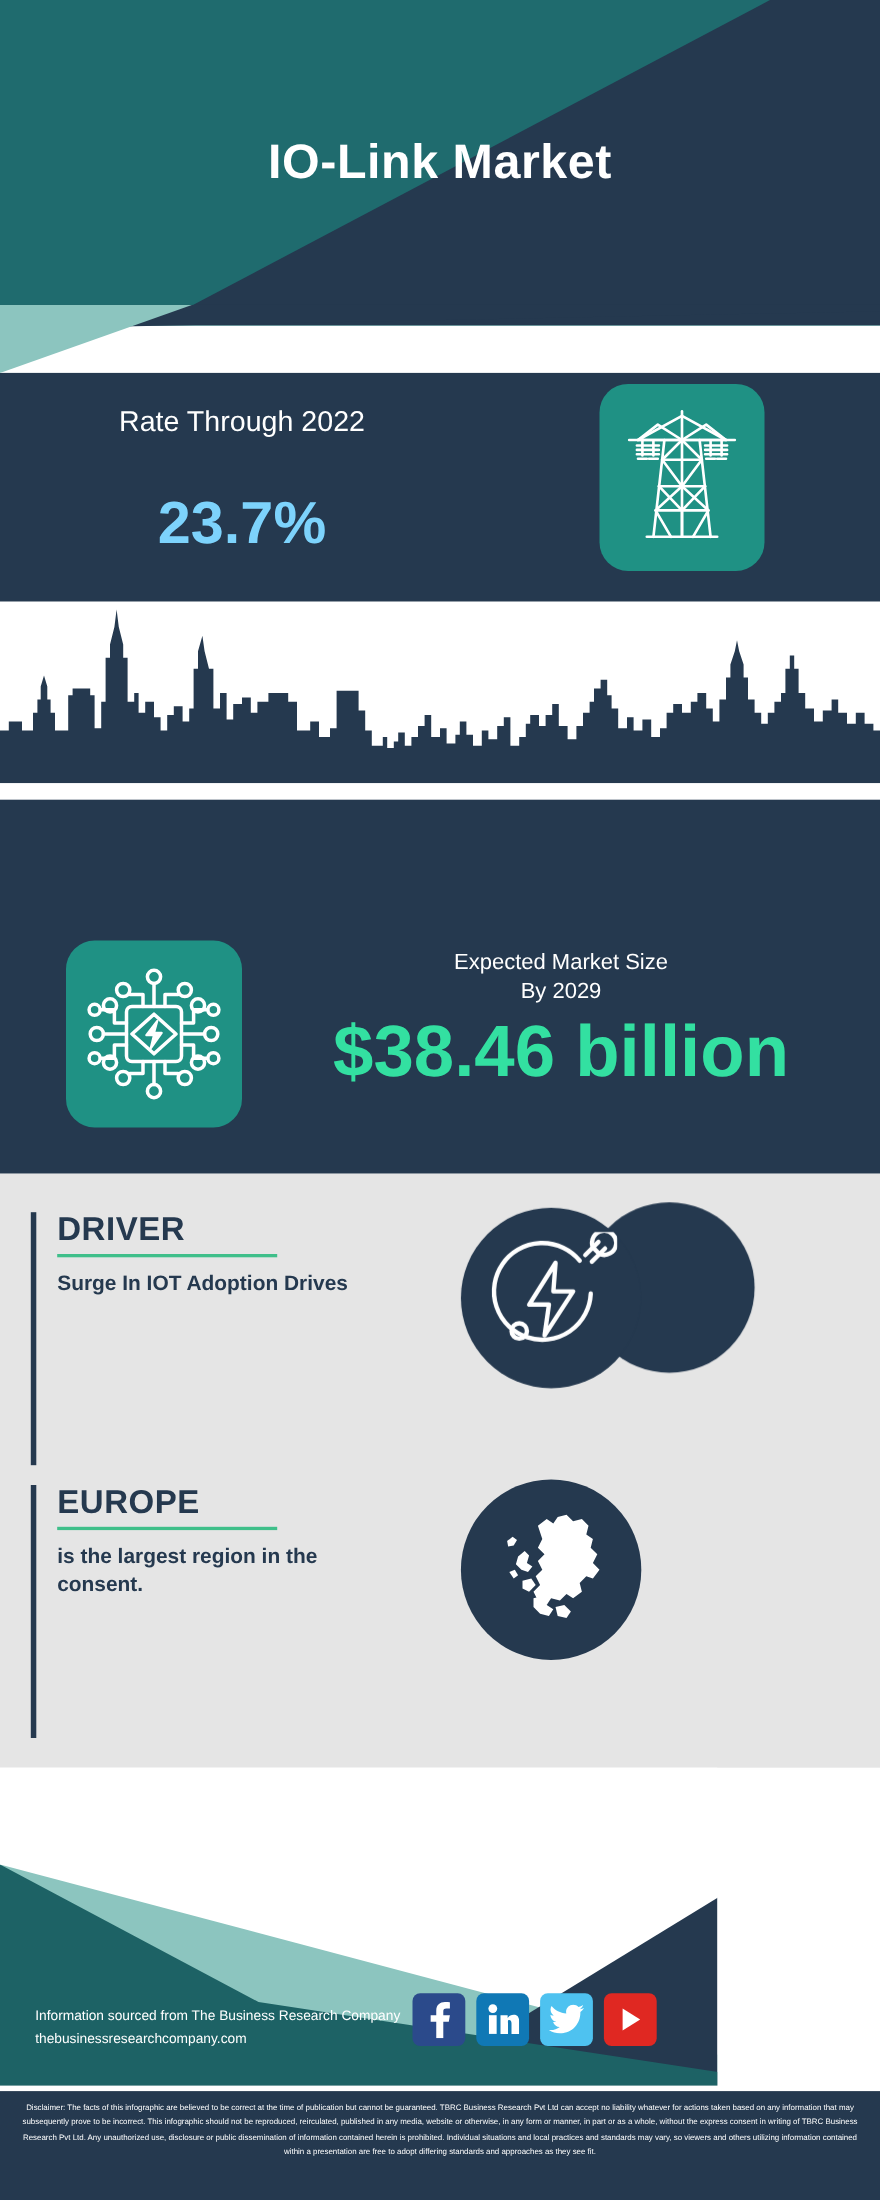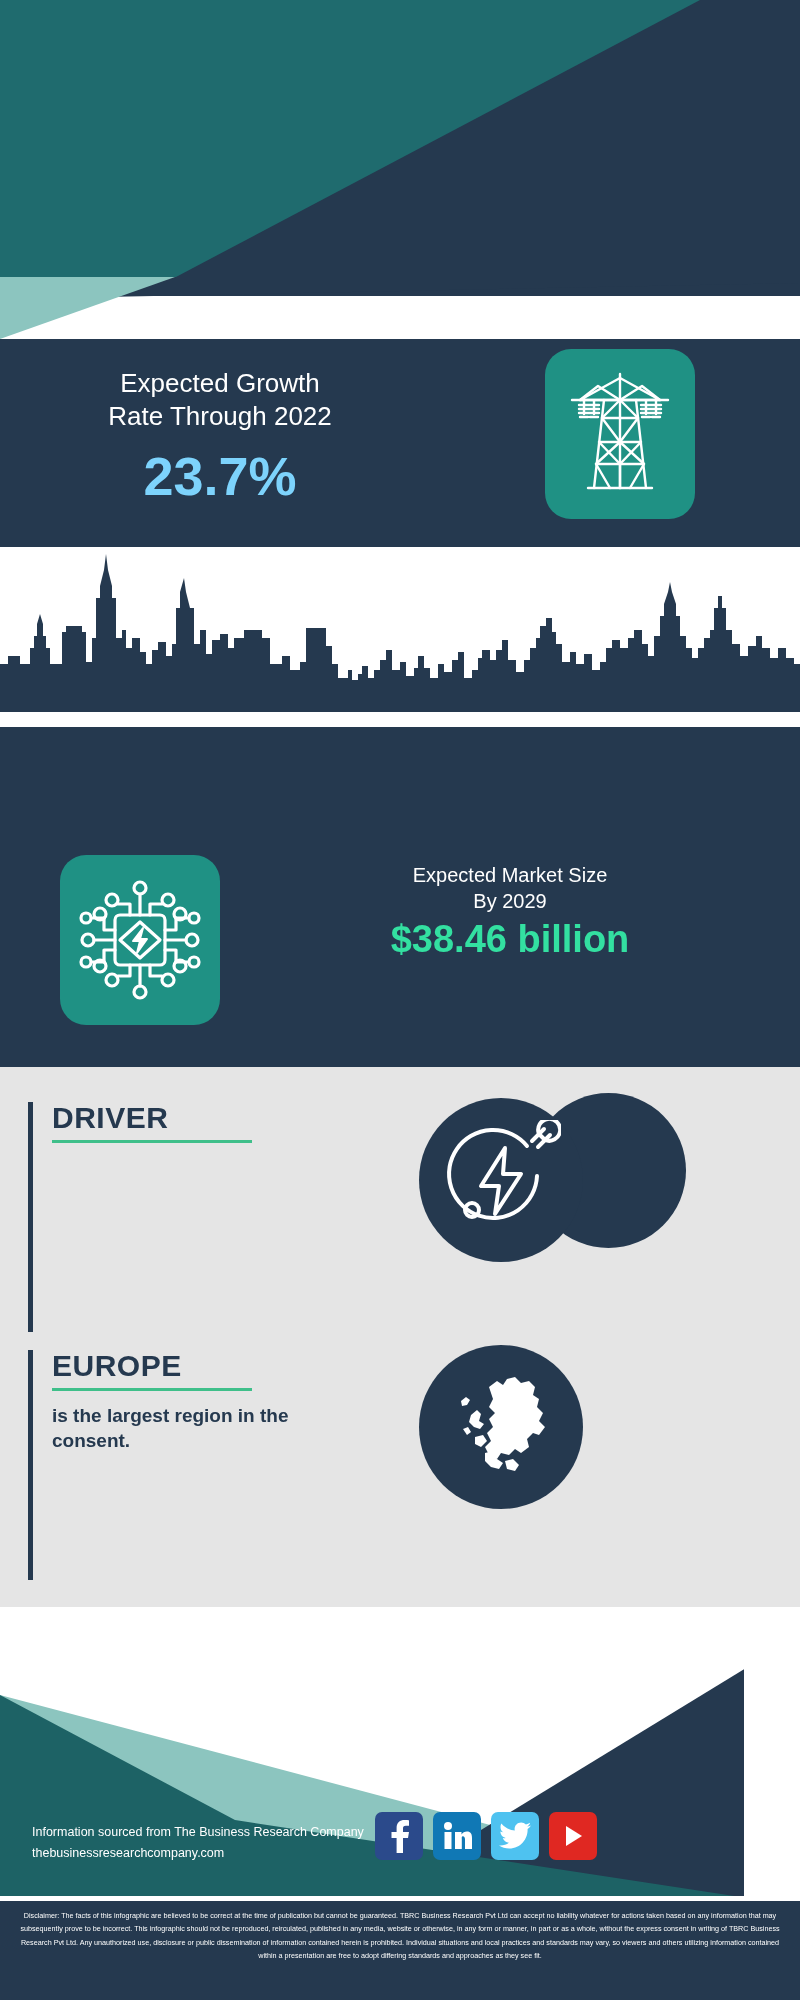--- a/index.html
+++ b/index.html
@@ -58,38 +58,38 @@
     display:flex; align-items:center; justify-content:center;
   }
   .tile-tower { left:545px; top:349px; width:150px; height:170px; }
 
   
   .skyline-band { position:absolute; left:0; top:547px; width:800px; height:320px; background:#ffffff; overflow:hidden; }
   .skyline-svg { position:absolute; left:0; top:5px; width:800px; height:160px; display:block; }
   .tile-chip { left:60px; top:855px; width:160px; height:170px; z-index:6; }
   .market-text { position:absolute; left:240px; top:862px; width:540px; text-align:center; color:#fff; z-index:6; }
   .market-label { font-size:20px; line-height:1.3; }
-  .market-value { font-size:38px; font-weight:bold; color:#33e0a1; line-height:1.15; margin-top:4px; white-space:nowrap; }
+  .market-value { font-size:66px; font-weight:bold; color:#33e0a1; line-height:1.15; margin-top:4px; white-space:nowrap; }
   .navy-block { position:absolute; left:0; top:727px; width:800px; height:340px; background:#25394f; }
 
   
   .insights { position:absolute; left:0; top:1067px; width:800px; height:540px; background:#e5e5e5; }
   .insight { position:absolute; left:28px; width:560px; }
   .insight-bar { position:absolute; left:0; top:0; width:5px; background:#25394f; }
   .insight-body { position:absolute; left:24px; top:0; width:420px; }
   .insight-title { font-size:30px; font-weight:bold; color:#25394f; letter-spacing:0.5px; line-height:1.05; }
   .insight-rule { width:200px; height:3px; background:#3fbf8a; margin-top:6px; }
   .insight-desc { margin-top:12px; font-size:19px; font-weight:bold; color:#25394f; line-height:1.32; }
   .insight-circle {
     position:absolute; border-radius:50%; background:#25394f;
     display:flex; align-items:center; justify-content:center;
   }
 
   
-  .footer-zone { position:absolute; left:0; top:1607px; width:744px; height:393px; overflow:hidden; background:#ffffff; }
+  .footer-zone { position:absolute; left:0; top:1607px; width:652px; height:393px; overflow:hidden; background:#ffffff; }
   .f-teal-light {
     position:absolute; left:0; top:0; width:800px; height:300px;
     background:#8cc5bf;
     clip-path: polygon(0 88px, 800px 300px, 0 300px);
   }
   .f-navy2 {
     position:absolute; left:0; top:0; width:800px; height:300px;
     background:#25394f;
     clip-path: polygon(800px 28px, 800px 300px, 355px 300px);
   }
@@ -119,26 +119,26 @@
   .white-sep { position:absolute; left:0; top:1896px; width:800px; height:5px; background:#ffffff; z-index:11; }
 </style>
 </head>
 <body>
 
 <div class="page">
 
   <div class="header">
     <div class="header-dark"></div>
   </div>
+  <div class="header-title">IO-Link Market</div>
   <div class="header-underbar"></div>
   <div class="wedge-teal-top"></div>
 
   <div class="growth-panel">
     <div class="growth-text">
-      <div class="growth-label">Expected Growth</div>
       <div class="growth-label">Rate Through 2022</div>
     </div>
     <div class="growth-value">23.7%</div>
   </div>
 
   <div class="icon-tile tile-tower">
     <svg width="108" height="132" viewBox="0 0 108 132">
       <g fill="none" stroke="#ffffff" stroke-width="2.4" stroke-linejoin="round" stroke-linecap="round">
         <path d="M54 6 L54 120"></path>
         <path d="M54 10 L14 32 L94 32 Z"></path>
@@ -234,20 +234,21 @@
   </div>
 
   <div class="insights">
 
     <div class="insight" style="top:35px; height:230px;">
       <div class="insight-bar" style="height:230px;"></div>
       <div class="insight-body">
         <div class="insight-title">DRIVER</div>
         <div class="insight-rule"></div>
         <div class="insight-desc">
+          <div>Surge In IOT Adoption Drives</div>
         </div>
       </div>
     </div>
 
     <div class="insight-circle" style="left:531px; top:1093px; width:155px; height:155px; position:fixed;"></div>
 
     <div class="insight" style="top:283px; height:230px;">
       <div class="insight-bar" style="height:230px;"></div>
       <div class="insight-body">
         <div class="insight-title">EUROPE</div>

